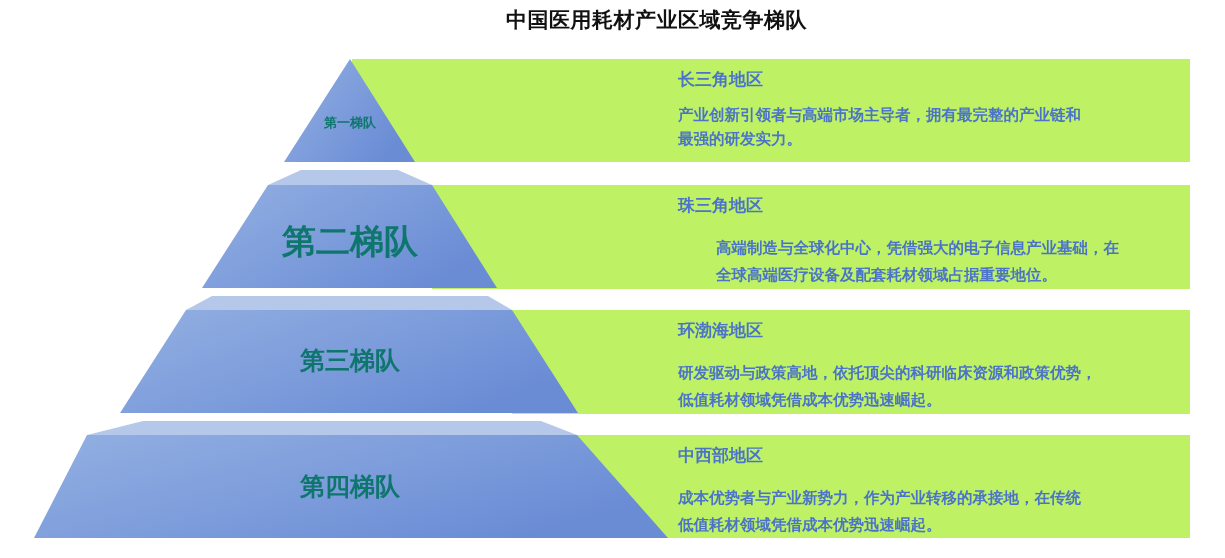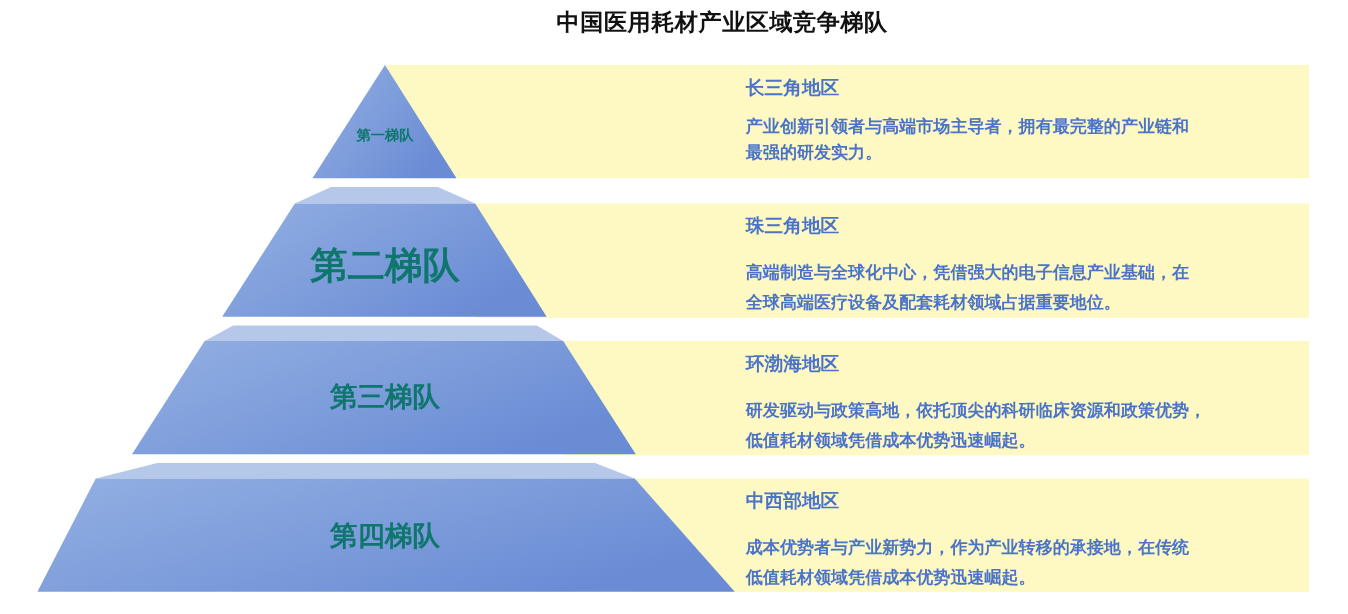--- a/index.html
+++ b/index.html
@@ -1,20 +1,20 @@
 <!DOCTYPE html>
 <html><head>
 <meta charset="utf-8">
 <style>
   html, body { margin: 0; padding: 0; background: #ffffff; }
   body { width: 1225px; height: 558px; position: relative; overflow: hidden;
          font-family: "DejaVu Sans", "Liberation Sans", sans-serif; }
   .title { position: absolute; left: 0; top: 6px; width: 1225px; text-align: center;
            font-size: 21px; font-weight: bold; color: #111111; letter-spacing: 0.5px; padding-left: 44px; }
-  .panel { position: absolute; background: #fef9c3; }
+  .panel { position: absolute; background: #bef264; }
   .panel .region { position: absolute; left: 0; top: 9px; font-size: 17px; font-weight: bold; color: #4b74c9; }
   .panel .desc { position: absolute; left: 0; font-size: 15.5px; font-weight: bold; color: #4b74c9; line-height: 24px; width: 510px; }
   svg.pyr { position: absolute; left: 0; top: 0; }
   .tier-label { position: absolute; color: #0f766e; font-weight: bold; text-align: center; white-space: nowrap; }
 </style>
 </head>
 <body>
 
 <div class="title">中国医用耗材产业区域竞争梯队</div>
 
@@ -24,21 +24,21 @@
     <div class="desc" style="top:44px;">
       <div>产业创新引领者与高端市场主导者，拥有最完整的产业链和</div>
       <div>最强的研发实力。</div>
     </div>
   </div>
 </div>
 
 <div class="panel" style="left:432px; top:185px; width:758px; height:104px;">
   <div style="position:absolute; left:246px; top:0; width:510px; height:104px;">
     <div class="region">珠三角地区</div>
-    <div class="desc" style="top:50px; line-height:27px;">
+    <div class="desc" style="top:50px; line-height:27px;margin-left:38px;">
       <div>高端制造与全球化中心，凭借强大的电子信息产业基础，在</div>
       <div>全球高端医疗设备及配套耗材领域占据重要地位。</div>
     </div>
   </div>
 </div>
 
 <div class="panel" style="left:512px; top:310px; width:678px; height:104px;">
   <div style="position:absolute; left:166px; top:0; width:510px; height:104px;">
     <div class="region">环渤海地区</div>
     <div class="desc" style="top:50px; line-height:27px;">

